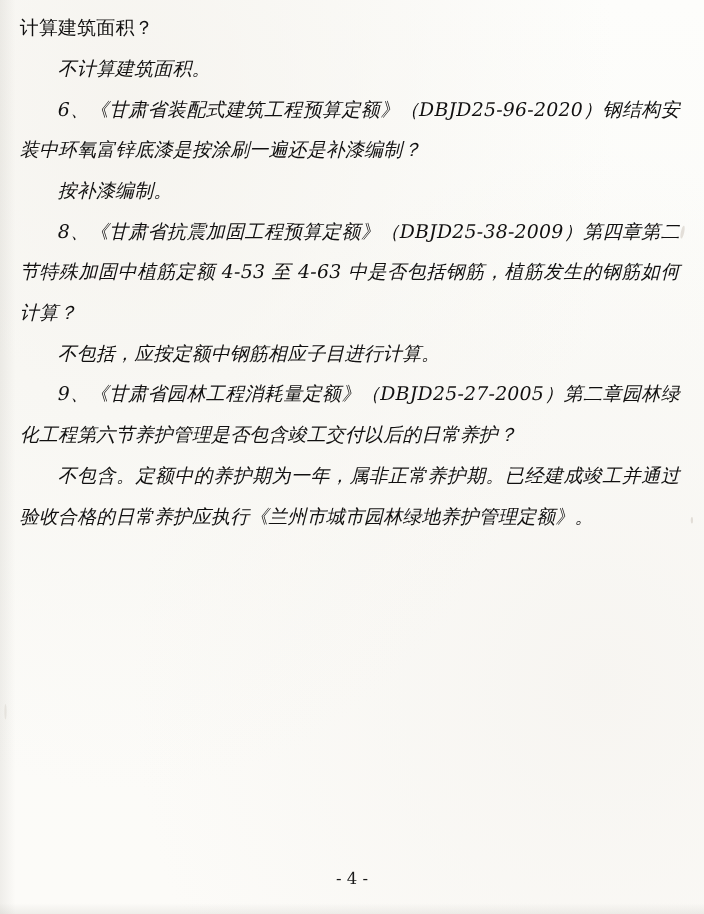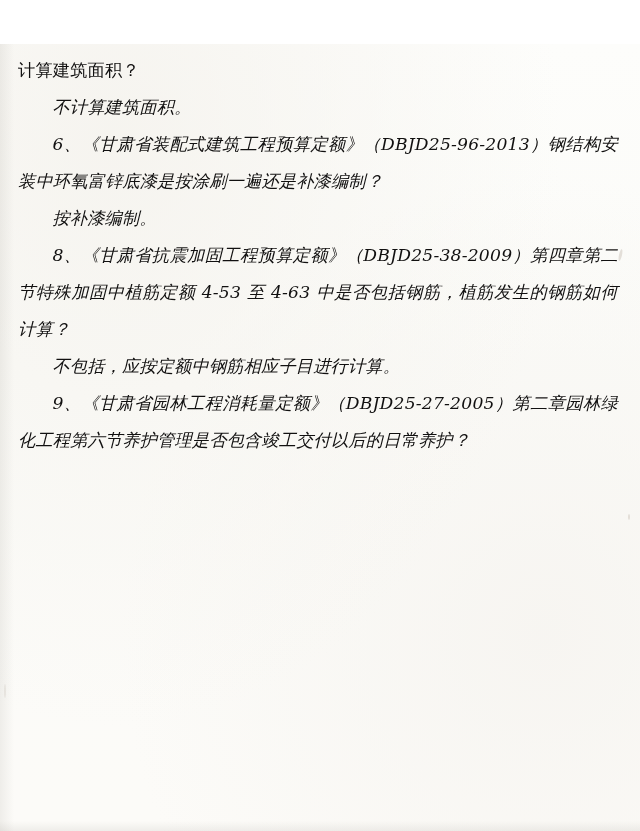--- a/index.html
+++ b/index.html
@@ -16,21 +16,20 @@
   }
 
   
   .page {
     position: absolute;
     inset: 0;
     background:
       radial-gradient(ellipse at 18% 12%, rgba(245,243,238,0.9) 0%, rgba(255,255,255,0) 60%),
       radial-gradient(ellipse at 85% 75%, rgba(246,244,240,0.85) 0%, rgba(255,255,255,0) 55%),
       linear-gradient(180deg, #fdfdfb 0%, #fbfbf8 40%, #fcfbf8 100%);
-    margin-top: 44px;
   }
 
   .content {
     position: absolute;
     left: 18px;
     top: 8px;
     width: 600px;
     height: 770px;
   }
 
@@ -96,21 +95,22 @@
   <div class="bottom-shadow"></div>
 
   <div class="artifact a1"></div>
   <div class="artifact a2"></div>
   <div class="artifact a3"></div>
   <div class="artifact a4"></div>
 
   <div class="content">
     <p class="para">计算建筑面积？</p>
     <p class="para indent">不计算建筑面积。</p>
-    <p class="para indent">6、《甘肃省装配式建筑工程预算定额》（DBJD25-96-2013）钢结构安装中环氧富锌底漆是按涂刷一遍还是补漆编制？</p>
+    <p class="para indent">6、《甘肃省装配式建筑工程预算定额》（DBJD25-96-2020）钢结构安装中环氧富锌底漆是按涂刷一遍还是补漆编制？</p>
     <p class="para indent">按补漆编制。</p>
     <p class="para indent">8、《甘肃省抗震加固工程预算定额》（DBJD25-38-2009）第四章第二节特殊加固中植筋定额 4-53 至 4-63 中是否包括钢筋，植筋发生的钢筋如何计算？</p>
     <p class="para indent">不包括，应按定额中钢筋相应子目进行计算。</p>
     <p class="para indent">9、《甘肃省园林工程消耗量定额》（DBJD25-27-2005）第二章园林绿化工程第六节养护管理是否包含竣工交付以后的日常养护？</p>
+    <p class="para indent">不包含。定额中的养护期为一年，属非正常养护期。已经建成竣工并通过验收合格的日常养护应执行《兰州市城市园林绿地养护管理定额》。</p>
   </div>
 
   <div class="page-number">- 4 -</div>
 </div>
 
 </body></html>

